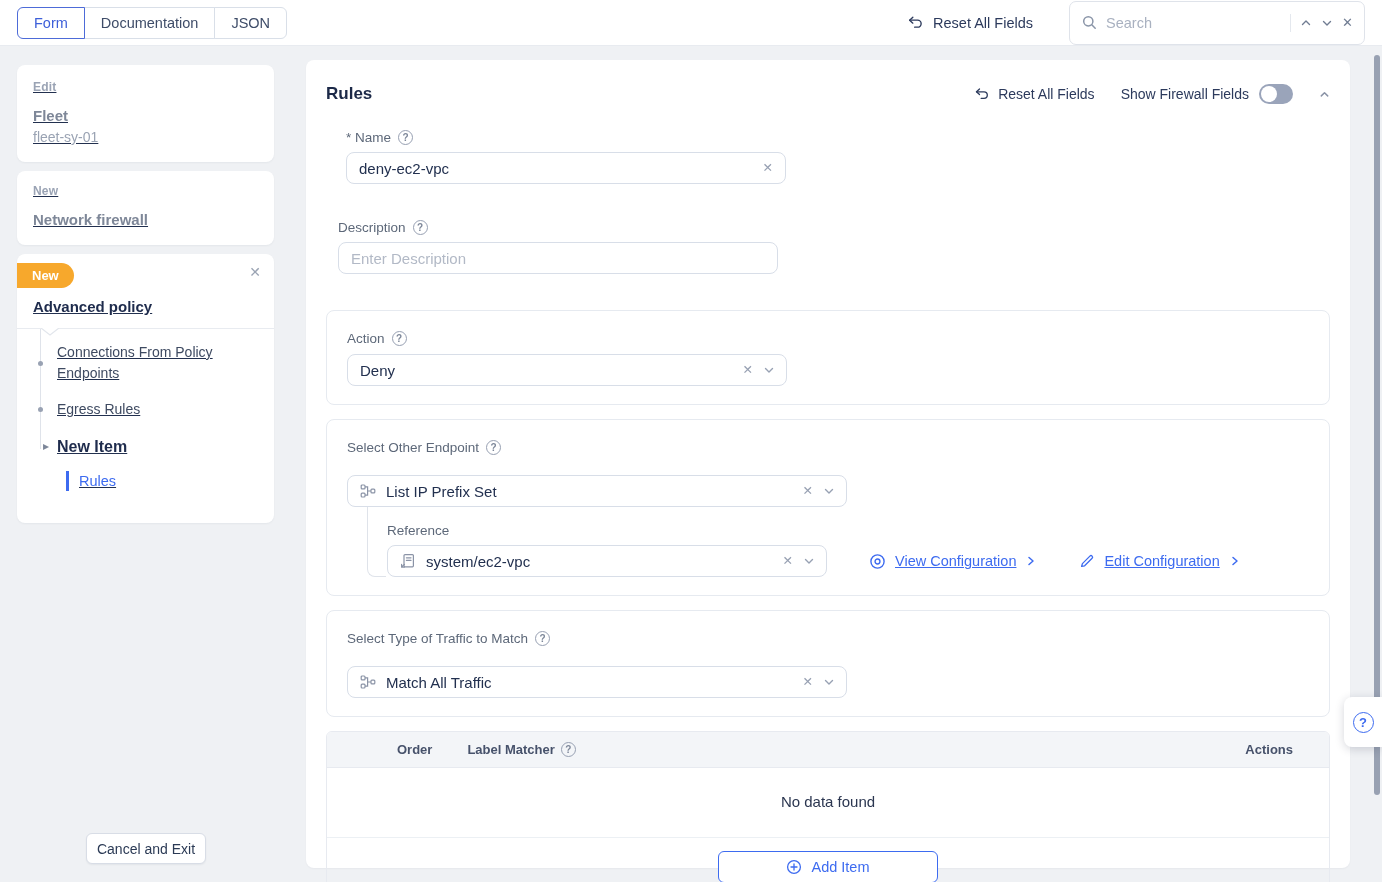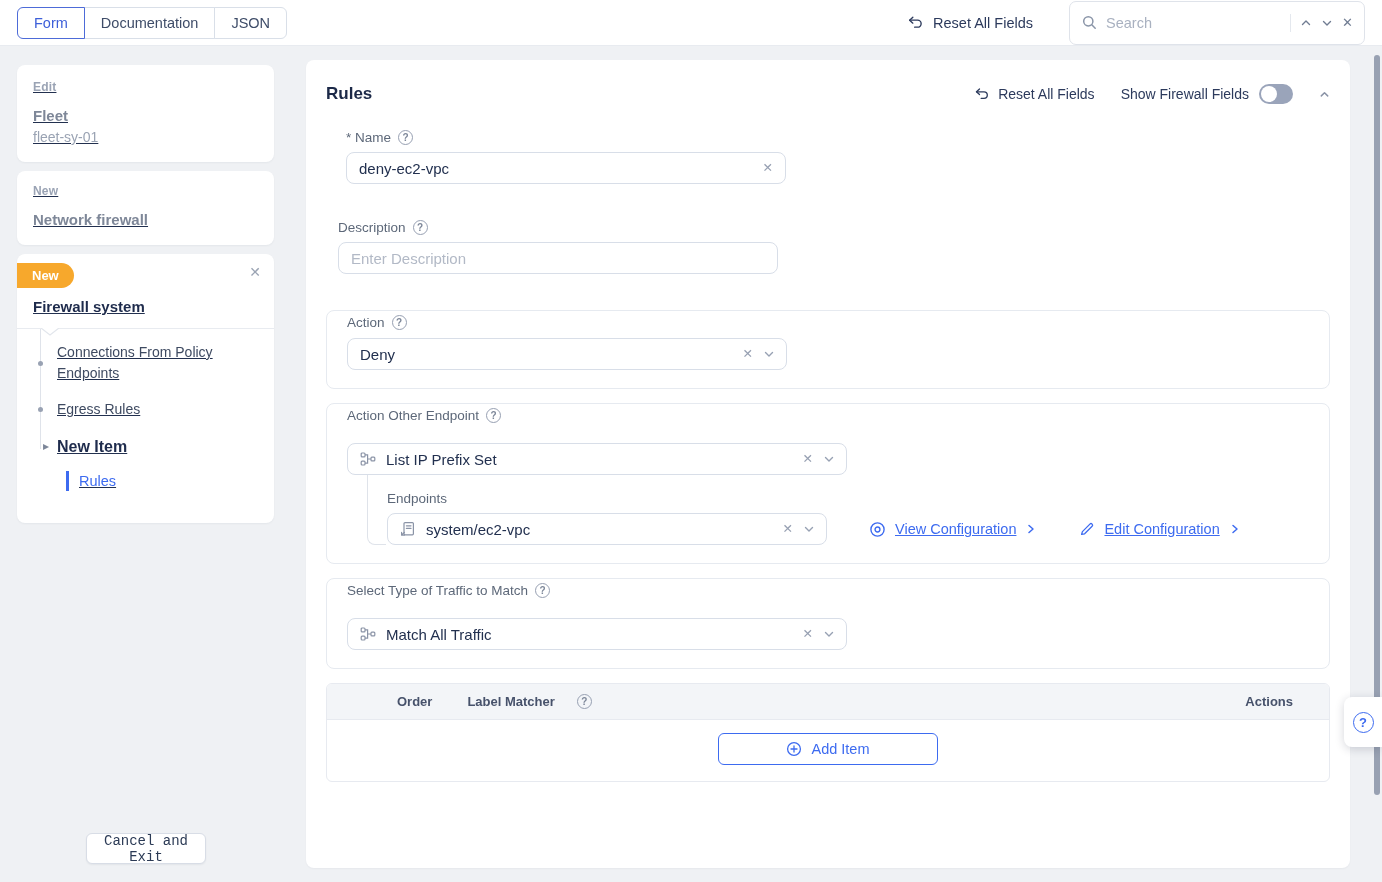--- a/index.html
+++ b/index.html
@@ -56,21 +56,21 @@
   .t2 { margin-bottom:18px; }
   .t2 .dot { top:8px; }
   .t3 { position:relative; font-size:16px; font-weight:700; color:#1f2c4d; margin-bottom:15px; padding-left:40px; cursor:pointer; }
   .t3 .caret { position:absolute; left:26px; top:1px; color:#7c8699; font-size:12px; font-weight:400; }
   .t4 { margin-left:49px; padding-left:10px; border-left:3px solid #3d6bf0; color:#3d6bf0;
         font-size:14.5px; line-height:20px; cursor:pointer; }
 
   .cancel-btn { position:absolute; left:86px; top:833px; width:120px; height:31px; background:#fff;
                 border:1px solid #d8dde6; border-radius:6px; color:#2b3a55; font-size:14px;
                 display:flex; align-items:center; justify-content:center; cursor:pointer;
-                box-shadow:0 1px 2px rgba(20,30,55,.06);font-family:Liberation Mono, monospace; }
+                box-shadow:0 1px 2px rgba(20,30,55,.06); }
 
   
   .panel { position:absolute; left:306px; top:60px; width:1044px; height:808px; background:#fff;
            border-radius:8px; box-shadow:0 1px 2px rgba(20,30,55,.04); padding:24px 20px 0; }
   .panel-header { display:flex; align-items:center; }
   .panel-title { font-size:17px; font-weight:700; color:#1c2948; }
   .ph-right { margin-left:auto; display:flex; align-items:center; gap:26px; }
   .ph-reset { display:flex; align-items:center; gap:8px; font-size:14px; color:#2c3a5c; cursor:pointer; }
   .ph-adv { display:flex; align-items:center; gap:10px; font-size:14px; color:#2c3a5c; }
   .toggle { width:34px; height:20px; border-radius:10px; background:#9aa4ba; position:relative; cursor:pointer; }
@@ -82,42 +82,42 @@
   .flabel { display:flex; align-items:center; gap:7px; font-size:13.5px; color:#5d6879; }
   .help { width:15px; height:15px; border:1.2px solid #97a0b2; border-radius:50%; color:#7d8799;
           font-size:10px; font-weight:700; display:flex; align-items:center; justify-content:center; cursor:default; }
   .input-wrap { margin-top:7px; width:440px; height:32px; border:1px solid #d8dee8; border-radius:8px;
                 display:flex; align-items:center; padding:4px 12px; background:#fff; }
   .input-wrap input { border:none; outline:none; flex:1; min-width:0; font-size:15px; color:#22304f; background:transparent; }
   .input-wrap input::placeholder { color:#b2b9c6; }
   .clear { color:#97a0b2; font-size:12.5px; cursor:pointer; line-height:1; }
   .desc { margin-top:36px;margin-left:12px; }
 
-  .sec { border:1px solid #e6eaf0; border-radius:8px; margin-top:36px; padding:4px 20px 18px; }
+  .sec { border:1px solid #e6eaf0; border-radius:8px; margin-top:36px; padding:20px 20px 18px; }
   .sec.mt14 { margin-top:14px; }
   .select { margin-top:8px; width:440px; height:32px; border:1px solid #d8dee8; border-radius:8px;
             display:flex; align-items:center; padding:0 11px 0 12px; gap:10px; background:#fff; cursor:pointer; }
   .select .val { flex:1; font-size:15px; color:#22304f; white-space:nowrap; overflow:hidden; }
   .select.w500 { width:500px;margin-top:20px; }
   .licon { color:#8a93a6; display:flex; }
   .chev { display:flex; }
 
   .ref-wrap { position:relative; margin-left:40px; margin-top:8px; }
   .connector { position:absolute; left:-20px; top:-8px; width:19px; height:70px;
                border-left:1px solid #dfe3ea; border-bottom:1px solid #dfe3ea; border-bottom-left-radius:8px; }
   .ref-label { font-size:13.5px; color:#5d6879; padding-top:8px; }
   .ref-row { display:flex; align-items:center; margin-top:7px; gap:42px; }
   .ref-row .select { margin-top:0; }
   .link { display:flex; align-items:center; gap:9px; color:#3d6bf0; font-size:14.5px; cursor:pointer;text-decoration:underline; }
 
   .table-card { border:1px solid #e7eaf0; border-radius:6px; margin-top:14px; overflow:hidden; }
   .thead { height:36px; background:#f3f5f8; border-bottom:1px solid #e7eaf0; display:flex; align-items:center;
            font-size:13px; font-weight:700; color:#47526b; }
   .th-order { margin-left:70px; }
-  .th-label { margin-left:35px; display:flex; align-items:center; gap:22px;text-align:right; }
+  .th-label { margin-left:35px; display:flex; align-items:center; gap:6px;text-align:right; }
   .th-actions { margin-left:auto; margin-right:36px; }
   .tempty { padding:25px 0 27px; text-align:center; font-size:15px; color:#2b3650; border-bottom:1px solid #ecf0f4; }
   .tadd { padding:13px 0 16px; display:flex; justify-content:center; }
   .add-btn { width:220px; height:32px; border:1px solid #3d6bf0; border-radius:6px; background:#fff; color:#3d6bf0;
              font-size:14.5px; display:flex; align-items:center; justify-content:center; gap:9px; cursor:pointer; }
 
   .help-float { position:absolute; right:0; top:697px; width:38px; height:50px; background:#fff;
                 border-radius:8px 0 0 8px; box-shadow:0 2px 10px rgba(20,30,55,.18);
                 display:flex; align-items:center; justify-content:center; cursor:pointer; z-index:6; }
   .help-float .q { width:21px; height:21px; border:1.8px solid #3d6bf0; border-radius:50%; color:#3d6bf0;
@@ -177,21 +177,21 @@
   </div>
 
   <div class="scard c2">
     <div class="kicker">New</div>
     <div class="scard-title">Network firewall</div>
   </div>
 
   <div class="scard policy">
     <span class="badge">New</span>
     <span class="policy-close">✕</span>
-    <div class="policy-title">Firewall system</div>
+    <div class="policy-title">Advanced policy</div>
     <div class="policy-divider">
       <svg class="notch" width="18" height="8" viewBox="0 0 18 8">
         <path d="M0 0 L9 7 L18 0" fill="#ffffff"></path>
         <path d="M0 0 L9 7 L18 0" fill="none" stroke="#e2e6ec" stroke-width="1.2"></path>
       </svg>
     </div>
     <div class="tree">
       <div class="tree-rail"></div>
       <div class="titem t1">
         <span class="dot"></span>
@@ -274,21 +274,21 @@
         <span class="chev">
           <svg width="12" height="12" viewBox="0 0 12 12" fill="none" stroke="#97a1b3" stroke-width="1.4" stroke-linecap="round" stroke-linejoin="round">
               <polyline points="2.5,4.5 6,8 9.5,4.5"></polyline>
             </svg>
         </span>
       </div>
     </div>
 
     <div class="sec mt14">
       <div class="flabel">
-        <span>Action Other Endpoint</span>
+        <span>Select Other Endpoint</span>
         <span class="help">?</span>
       </div>
       <div class="select w500">
         <span class="licon">
           <svg width="16" height="16" viewBox="0 0 16 16" fill="none" stroke="currentColor" stroke-width="1.2">
             <rect x="1.2" y="2" width="3.8" height="3.8" rx="0.9"></rect>
             <rect x="1.2" y="10.2" width="3.8" height="3.8" rx="0.9"></rect>
             <rect x="11" y="6.1" width="3.8" height="3.8" rx="0.9"></rect>
             <path d="M5 3.9 h2.6 v4.1 h3.4 M5 12.1 h2.6 V8"></path>
           </svg>
@@ -297,21 +297,21 @@
         <span class="clear">✕</span>
         <span class="chev">
           <svg width="12" height="12" viewBox="0 0 12 12" fill="none" stroke="#97a1b3" stroke-width="1.4" stroke-linecap="round" stroke-linejoin="round">
               <polyline points="2.5,4.5 6,8 9.5,4.5"></polyline>
             </svg>
         </span>
       </div>
 
       <div class="ref-wrap">
         <div class="connector"></div>
-        <div class="ref-label">Endpoints</div>
+        <div class="ref-label">Reference</div>
         <div class="ref-row">
           <div class="select">
             <span class="licon">
               <svg width="16" height="16" viewBox="0 0 16 16" fill="none" stroke="currentColor" stroke-width="1.2" stroke-linecap="round" stroke-linejoin="round">
                 <rect x="4" y="1.6" width="9.4" height="12.2" rx="1"></rect>
                 <line x1="6.4" y1="4.8" x2="11" y2="4.8"></line>
                   <line x1="6.4" y1="7.4" x2="11" y2="7.4"></line>
                 <path d="M1.6 14.2 L4.4 11.4 M1.6 14.2 h2.8 M1.6 14.2 v-2.8"></path>
               </svg>
             </span>
@@ -376,20 +376,21 @@
 
     <div class="table-card">
       <div class="thead">
         <span class="th-order">Order</span>
         <span class="th-label">
           <span>Label Matcher</span>
           <span class="help">?</span>
         </span>
         <span class="th-actions">Actions</span>
       </div>
+      <div class="tempty">No data found</div>
       <div class="tadd">
         <button class="add-btn">
           <svg width="16" height="16" viewBox="0 0 16 16" fill="none" stroke="#3d6bf0" stroke-width="1.3" stroke-linecap="round">
             <circle cx="8" cy="8" r="6.4"></circle>
               <line x1="8" y1="5" x2="8" y2="11"></line>
               <line x1="5" y1="8" x2="11" y2="8"></line>
           </svg>
           <span>Add Item</span>
         </button>
       </div>

